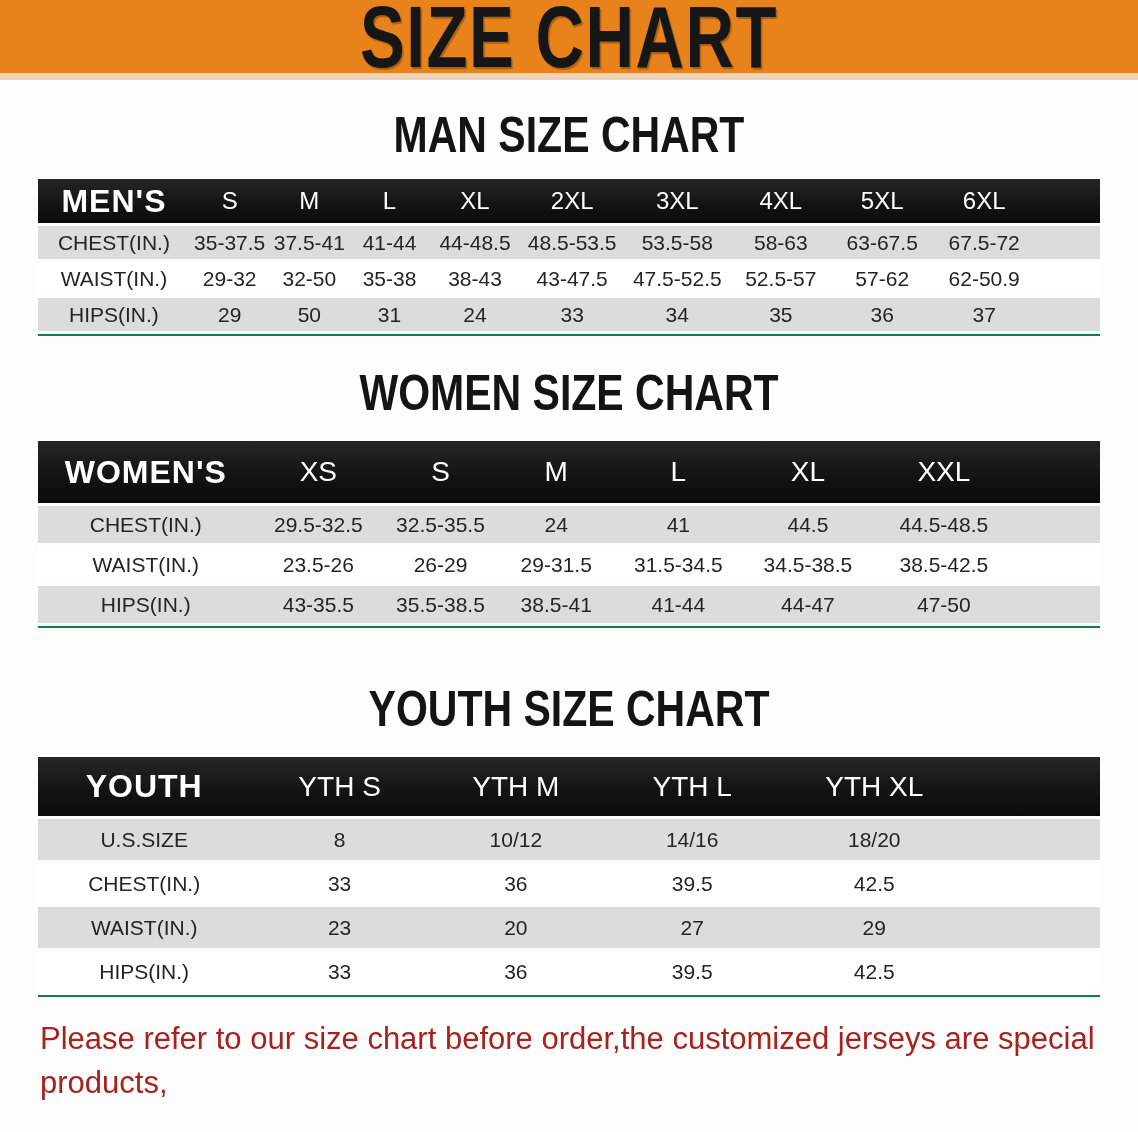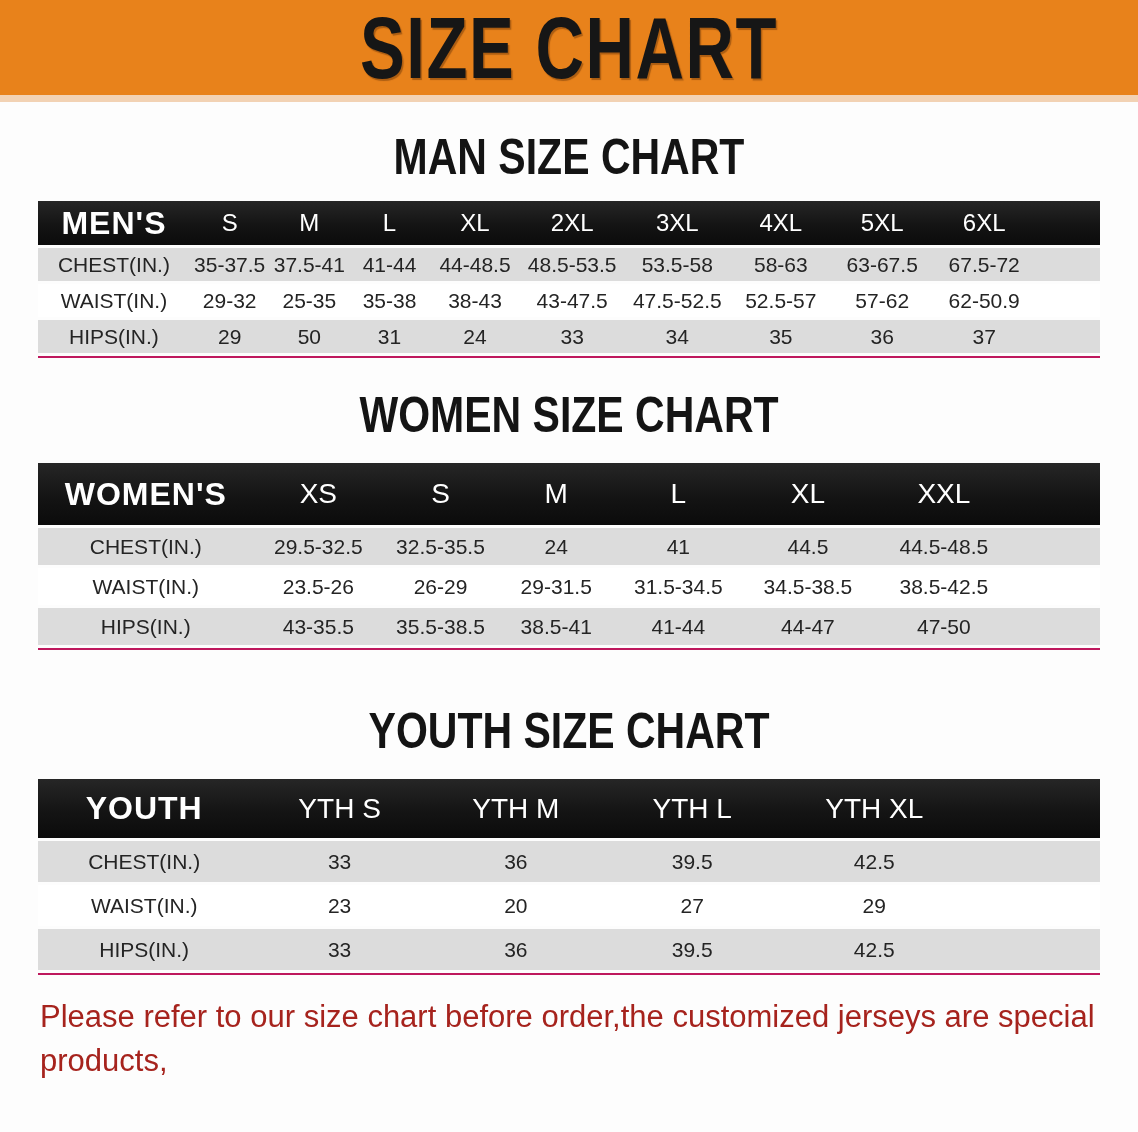--- a/index.html
+++ b/index.html
@@ -6,21 +6,21 @@
   html, body {
     margin: 0; padding: 0;
     width: 1138px; height: 1132px;
     background: #fdfdfd;
     font-family: "Liberation Sans", sans-serif;
     overflow: hidden;
   }
 
   
   .banner {
-    height: 102px;
+    height: 80px;
     background: var(--banner_orange, #E8821B);
     border-bottom: 7px solid #f2d2b4;
     display: flex; align-items: center; justify-content: center;
   }
   .banner h1 {
     margin: 0;
     font-size: 86px;
     line-height: 95px;
     font-weight: bold;
     letter-spacing: 2px;
@@ -41,21 +41,21 @@
     transform: scaleX(0.82);
     white-space: nowrap;
   }
   h2.men-title   { margin-top: 28px; }
   h2.women-title { margin-top: 30px; }
   h2.youth-title { margin-top: 54px; }
 
   
   .table-wrap {
     margin: 0 38px;
-    border-bottom: 2px solid #be185d;
+    border-bottom: 2px solid #15803d;
   }
   .men-wrap   { margin-top: 14px; }
   .women-wrap { margin-top: 18px; }
   .youth-wrap { margin-top: 18px; }
 
   table.size-table {
     width: 100%;
     table-layout: fixed;
     border-collapse: separate;
     border-spacing: 0 3px;
@@ -150,21 +150,21 @@
           <td>48.5-53.5</td>
           <td>53.5-58</td>
           <td>58-63</td>
           <td>63-67.5</td>
           <td>67.5-72</td>
           <td></td>
         </tr>
         <tr>
           <td>WAIST(IN.)</td>
           <td>29-32</td>
-          <td>25-35</td>
+          <td>32-50</td>
           <td>35-38</td>
           <td>38-43</td>
           <td>43-47.5</td>
           <td>47.5-52.5</td>
           <td>52.5-57</td>
           <td>57-62</td>
           <td>62-50.9</td>
           <td></td>
         </tr>
         <tr>
@@ -264,20 +264,28 @@
           <th class="band-label">YOUTH</th>
           <th>YTH S</th>
           <th>YTH M</th>
           <th>YTH L</th>
           <th>YTH XL</th>
           <th></th>
         </tr>
       </thead>
       <tbody>
         <tr>
+          <td>U.S.SIZE</td>
+          <td>8</td>
+          <td>10/12</td>
+          <td>14/16</td>
+          <td>18/20</td>
+          <td></td>
+        </tr>
+        <tr>
           <td>CHEST(IN.)</td>
           <td>33</td>
           <td>36</td>
           <td>39.5</td>
           <td>42.5</td>
           <td></td>
         </tr>
         <tr>
           <td>WAIST(IN.)</td>
           <td>23</td>

